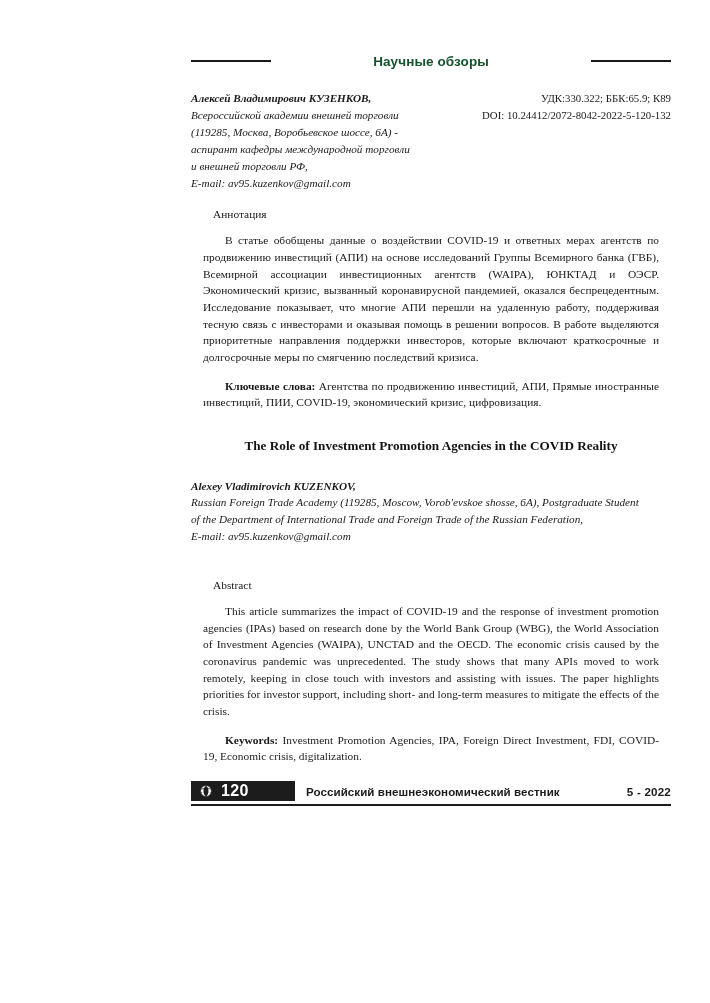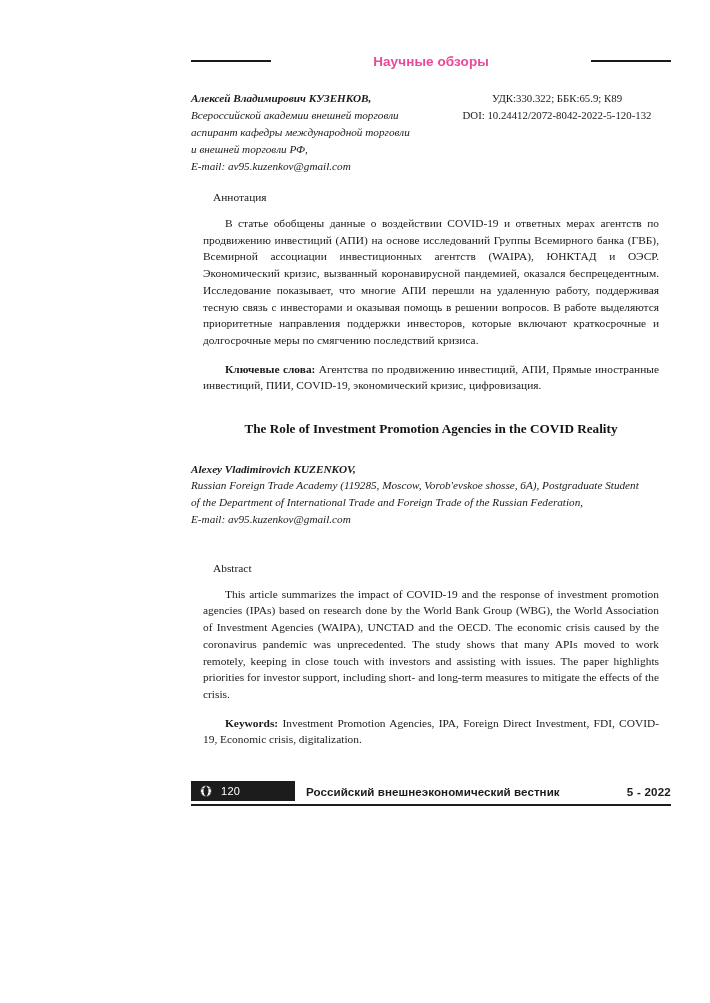--- a/index.html
+++ b/index.html
@@ -44,21 +44,21 @@
     background: #1a1a1a;
   }
   .runhead .rule.right { margin-left: auto; }
   .runhead .rh-title {
     flex: 1 1 auto;
     text-align: center;
     font-family: "Liberation Sans", "DejaVu Sans", sans-serif;
     font-weight: bold;
     font-size: 13.5px;
     letter-spacing: 0.1px;
-    color: #ec4899;
+    color: #14532d;
     white-space: nowrap;
   }
 
   
   .doc-title {
     margin-top: 26px;
     text-align: center;
     font-family: "Liberation Serif", "DejaVu Serif", serif;
     font-weight: bold;
     font-size: 18.5px;
@@ -77,21 +77,21 @@
     width: 252px;
     flex: 0 0 252px;
     font-style: italic;
     font-size: 11.2px;
     line-height: 1.52;
     color: #1a1a1a;
   }
   .meta-left .author-name { font-weight: bold; }
   .meta-right {
     flex: 1 1 auto;
-    text-align: center;
+    text-align: right;
     font-size: 10.8px;
     line-height: 1.55;
     color: #1a1a1a;
   }
 
   
   .sec {
     margin-top: 16px;
   }
   .sec-head {
@@ -156,22 +156,22 @@
     box-sizing: border-box;
   }
   .globe-icon {
     width: 12px;
     height: 12px;
     flex: 0 0 12px;
     display: block;
   }
   .foot-pageno {
     font-family: "Liberation Sans", "DejaVu Sans", sans-serif;
-    font-weight: normal;
-    font-size: 11px;
+    font-weight: bold;
+    font-size: 16px;
     color: #ffffff;
     letter-spacing: 0.3px;
   }
   .foot-journal {
     flex: 1 1 auto;
     display: flex;
     align-items: center;
     padding-left: 11px;
     font-family: "Liberation Sans", "DejaVu Sans", sans-serif;
     font-weight: bold;
@@ -207,20 +207,21 @@
       <span class="rule left"></span>
       <span class="rh-title">Научные обзоры</span>
       <span class="rule right"></span>
     </div>
 
 
     <div class="meta-block">
       <div class="meta-left">
         <div class="author-name">Алексей Владимирович КУЗЕНКОВ,</div>
         <div>Всероссийской академии внешней торговли</div>
+        <div>(119285, Москва, Воробьевское шоссе, 6А) -</div>
         <div>аспирант кафедры международной торговли</div>
         <div>и внешней торговли РФ,</div>
         <div>E-mail: av95.kuzenkov@gmail.com</div>
       </div>
       <div class="meta-right">
         <div>УДК:330.322; ББК:65.9; К89</div>
         <div>DOI: 10.24412/2072-8042-2022-5-120-132</div>
       </div>
     </div>
 

